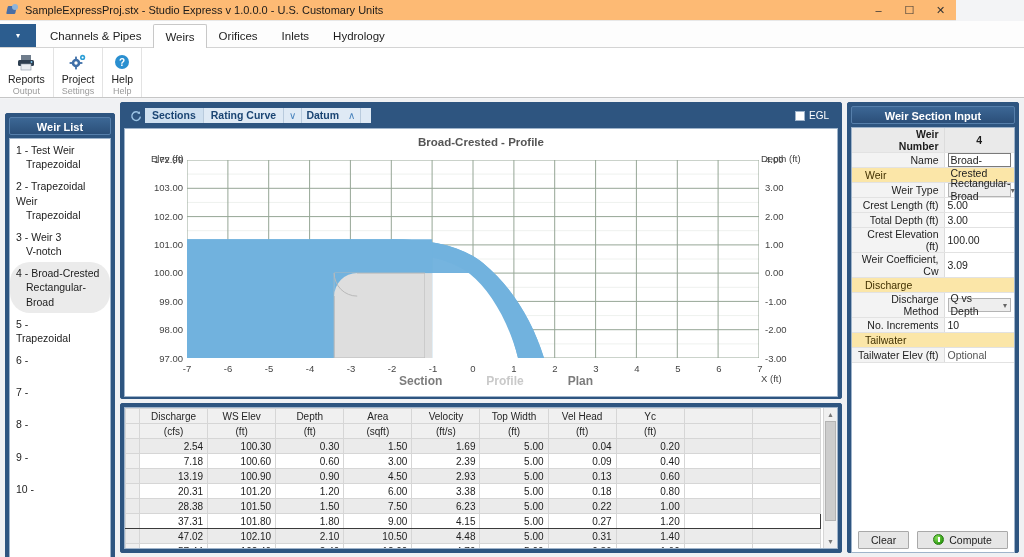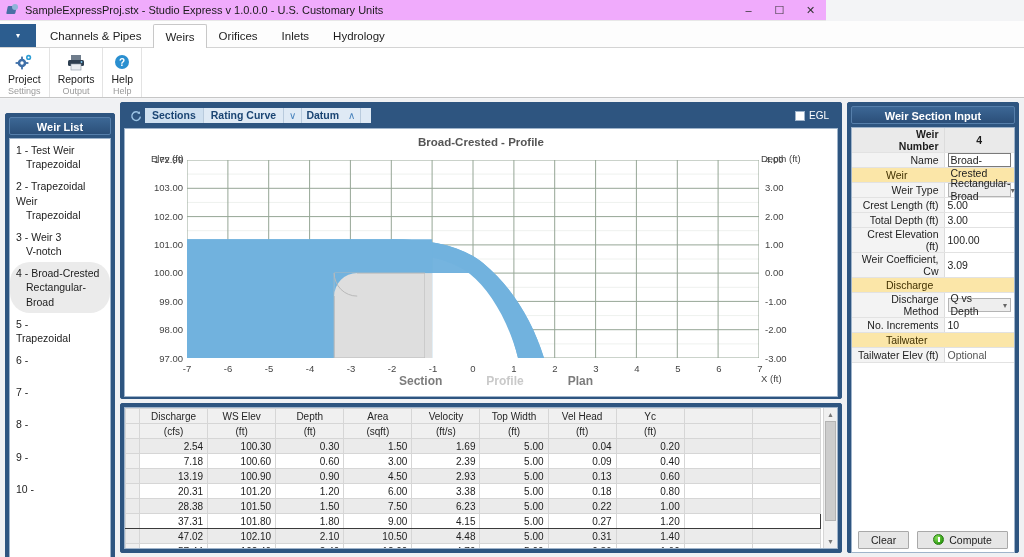--- a/index.html
+++ b/index.html
@@ -11,22 +11,22 @@
     overflow: hidden;
   }
   #app {
     position: relative;
     width: 1024px; height: 557px;
     background: #f3f4f6;
   }
 
   
   .titlebar {
-    position: absolute; top: 0; left: 0; width: 826px; height: 21px;
-    background: #f0abfc;
+    position: absolute; top: 0; left: 0; width: 956px; height: 21px;
+    background: #fdba74;
     border-bottom: 1px solid #e8e8e8;
     display: flex; align-items: center; text-align: center;
   }
   .title-icon {
     width: 14px; height: 14px; margin: 0 5px 0 6px;
     position: relative; flex: none;
   }
   .title-icon::before {
     content: ""; position: absolute; left: 1px; top: 3px;
     width: 9px; height: 8px;
@@ -262,21 +262,21 @@
     background: #f3f3f3; border-right: 1px solid #dcdcdc;
     color: #1c1c1c;
   }
   .pg tr.hdrow td {
     background: #eaeaea; text-align: center;
     font-weight: bold; color: #1c1c1c;
   }
   .pg tr.hdrow td.lbl { text-align: right; padding-left: 36px; }
   .pg tr.section td {
     background: #fbe6a8; font-weight: normal;
-    color: #403000; padding-left: 34px;
+    color: #403000; padding-left: 13px;
   }
   .pg .valbox {
     display: block; background: #ffffff;
     border: 1px solid #7a7a7a; height: 14px; line-height: 13px;
     padding: 0 2px; margin: 0;
   }
   .pg .combo {
     display: flex; align-items: center;
     background: #eeeeee; border: 1px solid #b4b4b4;
     height: 14px; padding: 0 1px 0 2px; line-height: 13px;
@@ -328,55 +328,55 @@
   <div class="ribbon-tabs">
     <div class="qat">▾</div>
     <div class="rtab">Channels &amp; Pipes</div>
     <div class="rtab active">Weirs</div>
     <div class="rtab">Orifices</div>
     <div class="rtab">Inlets</div>
     <div class="rtab">Hydrology</div>
   </div>
 
   <div class="ribbon">
+
+    <div class="rgroup">
+      <div class="rgroup-btn">
+        <div class="rgroup-ico">
+          <svg width="20" height="18" viewBox="0 0 20 18">
+            <rect x="5" y="2" width="10" height="5" fill="#6f7d8c"></rect>
+            <rect x="2" y="7" width="16" height="6" rx="1.5" fill="#2d3e50"></rect>
+            <rect x="5" y="11" width="10" height="6" fill="#e9edf1" stroke="#8a97a5" stroke-width="0.6"></rect>
+            <circle cx="15.5" cy="9" r="0.9" fill="#7ec8f0"></circle>
+          </svg>
+        </div>
+        <div class="rgroup-label">Reports</div>
+      </div>
+      <div class="rgroup-title">Output</div>
+    </div>
 
     <div class="rgroup">
       <div class="rgroup-btn">
         <div class="rgroup-ico">
           <svg width="20" height="18" viewBox="0 0 20 18">
             <g fill="#3f6fa8">
               <circle cx="8" cy="10" r="4.3"></circle>
               <rect x="7.1" y="3.6" width="1.8" height="3"></rect>
               <rect x="7.1" y="13.4" width="1.8" height="3"></rect>
               <rect x="1.6" y="9.1" width="3" height="1.8"></rect>
               <rect x="11.4" y="9.1" width="3" height="1.8"></rect>
             </g>
             <circle cx="8" cy="10" r="1.7" fill="#ffffff"></circle>
             <circle cx="14.6" cy="4.4" r="2.6" fill="#2e9fd6"></circle>
             <circle cx="14.6" cy="4.4" r="1" fill="#ffffff"></circle>
           </svg>
         </div>
         <div class="rgroup-label">Project</div>
       </div>
       <div class="rgroup-title">Settings</div>
-    </div>
-
-    <div class="rgroup">
-      <div class="rgroup-btn">
-        <div class="rgroup-ico">
-          <svg width="20" height="18" viewBox="0 0 20 18">
-            <rect x="5" y="2" width="10" height="5" fill="#6f7d8c"></rect>
-            <rect x="2" y="7" width="16" height="6" rx="1.5" fill="#2d3e50"></rect>
-            <rect x="5" y="11" width="10" height="6" fill="#e9edf1" stroke="#8a97a5" stroke-width="0.6"></rect>
-            <circle cx="15.5" cy="9" r="0.9" fill="#7ec8f0"></circle>
-          </svg>
-        </div>
-        <div class="rgroup-label">Reports</div>
-      </div>
-      <div class="rgroup-title">Output</div>
     </div>
 
     <div class="rgroup">
       <div class="rgroup-btn">
         <div class="rgroup-ico">
           <svg width="20" height="18" viewBox="0 0 20 18">
             <circle cx="10" cy="9" r="7" fill="#2a8fd0"></circle>
             <text x="10" y="13.2" font-family="Liberation Sans, sans-serif" font-size="10" font-weight="bold" fill="#ffffff" text-anchor="middle">?</text>
           </svg>
         </div>

